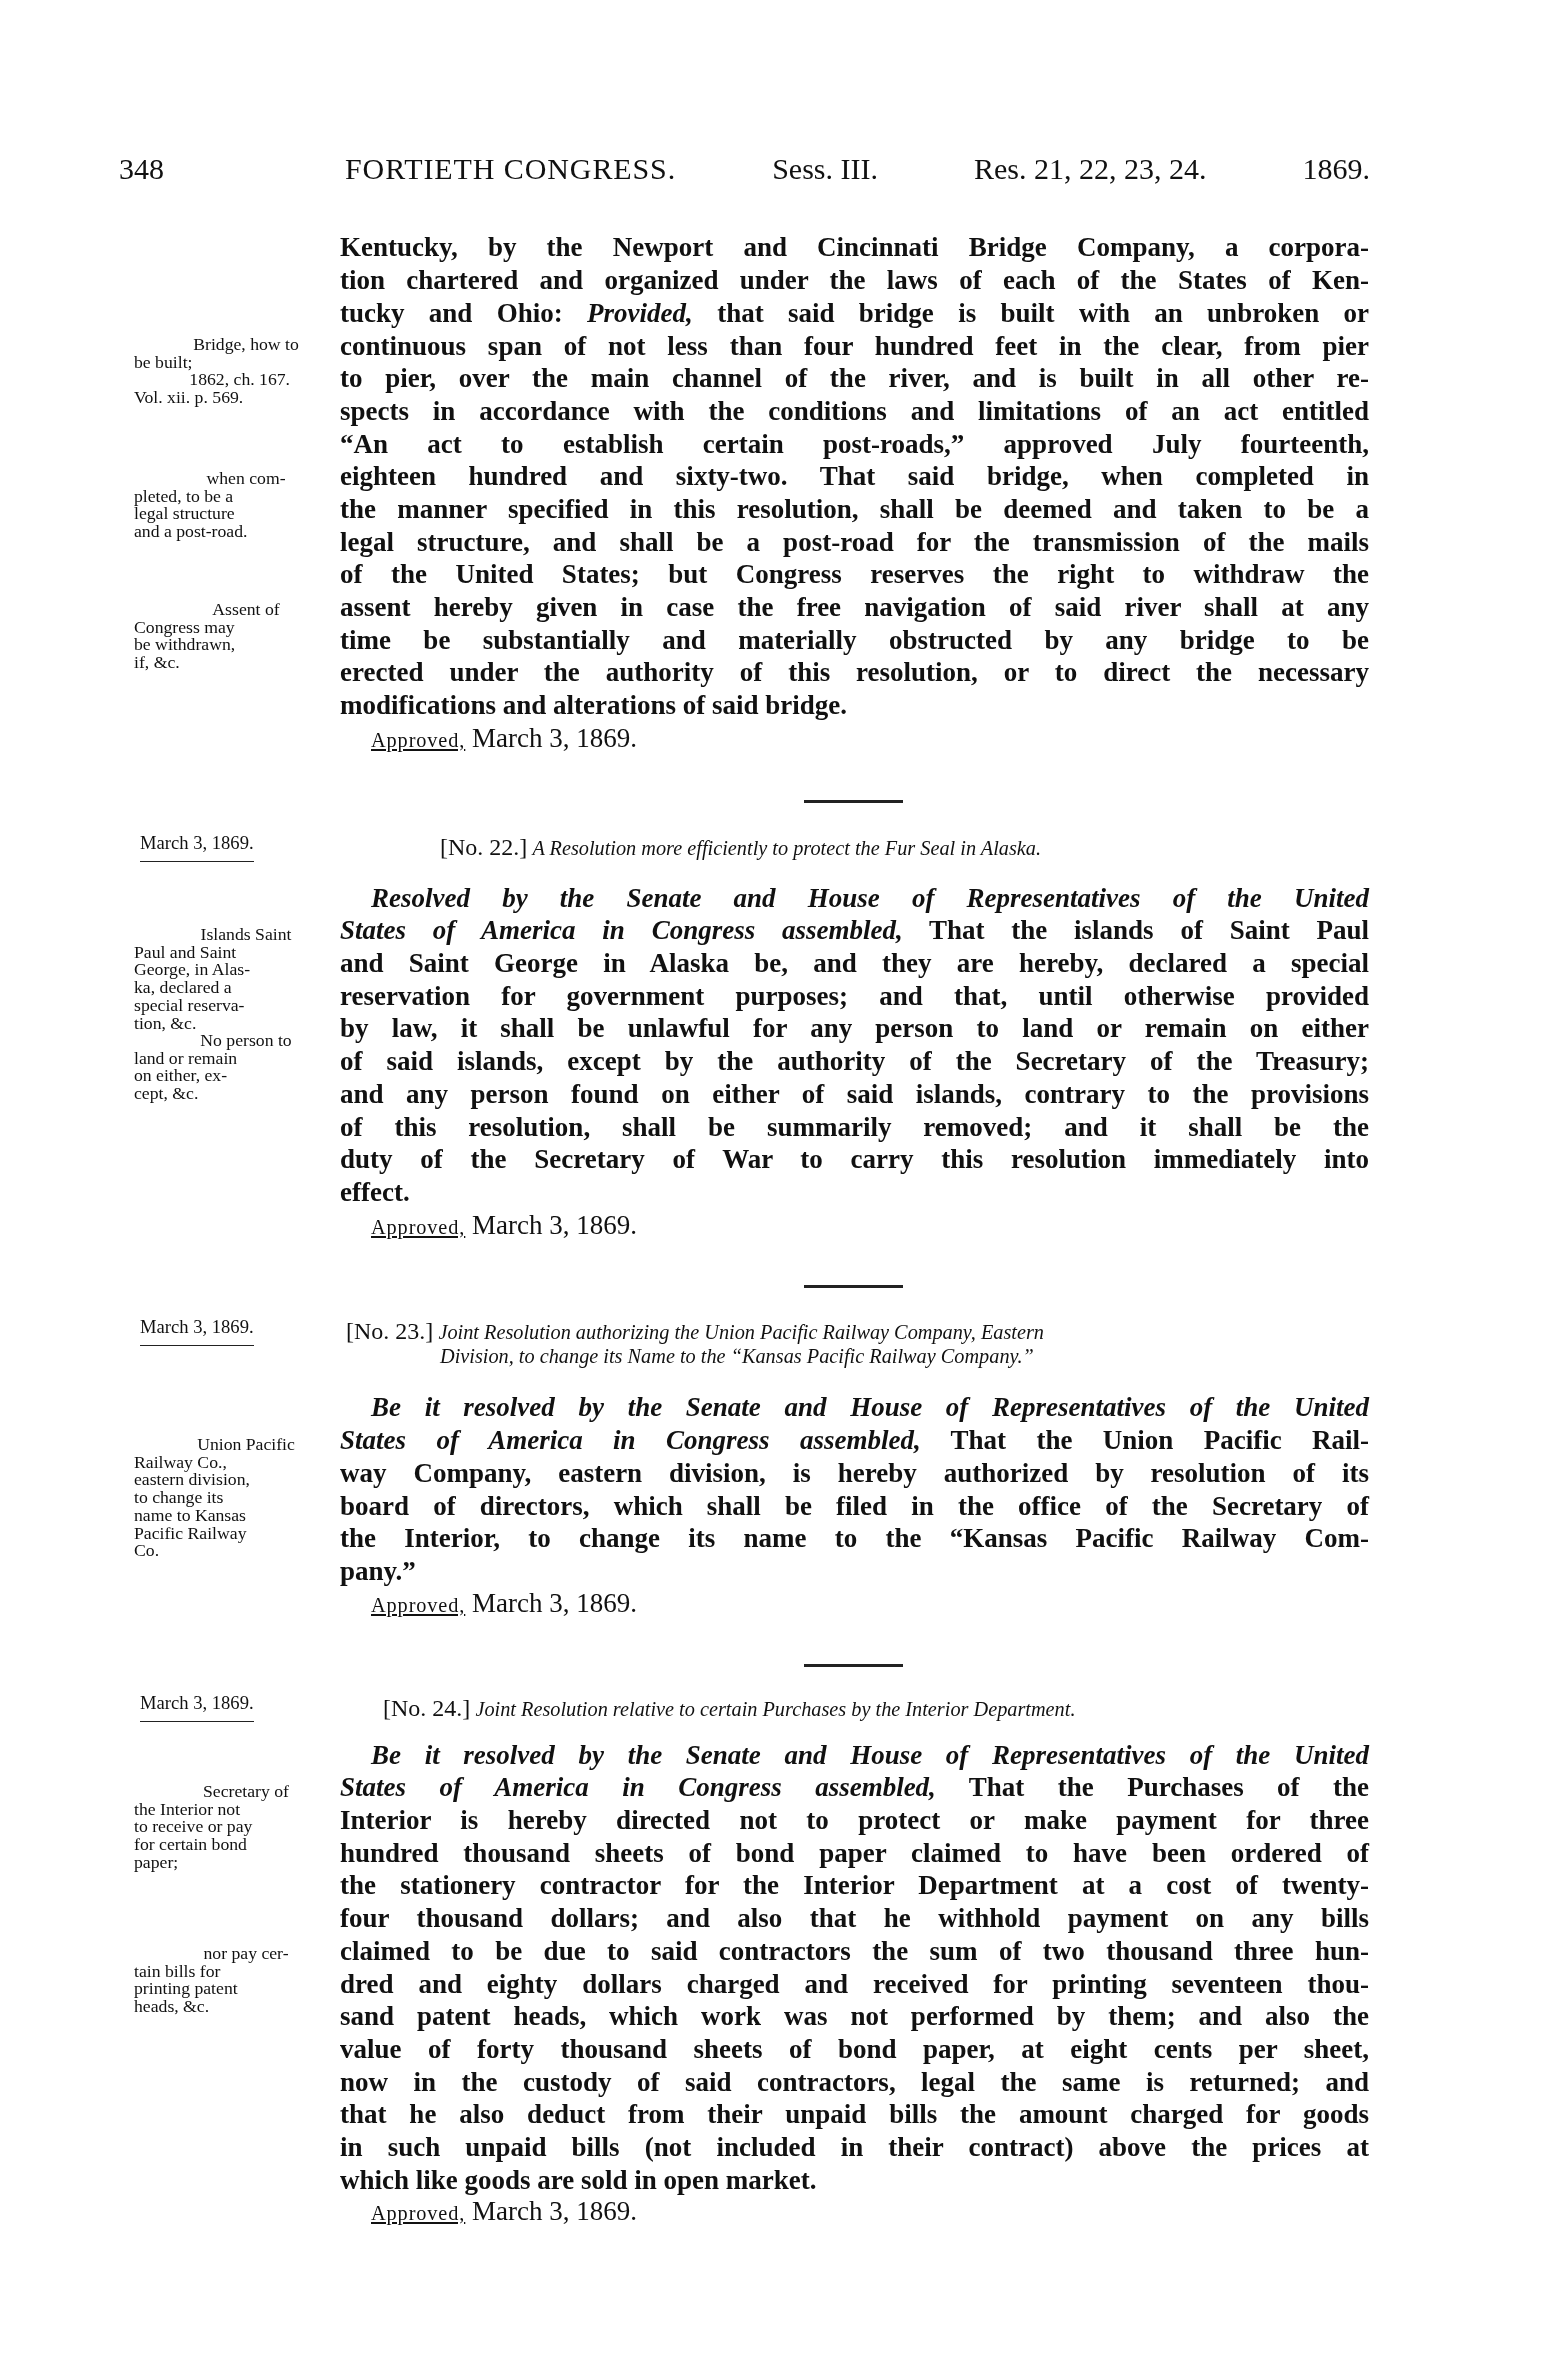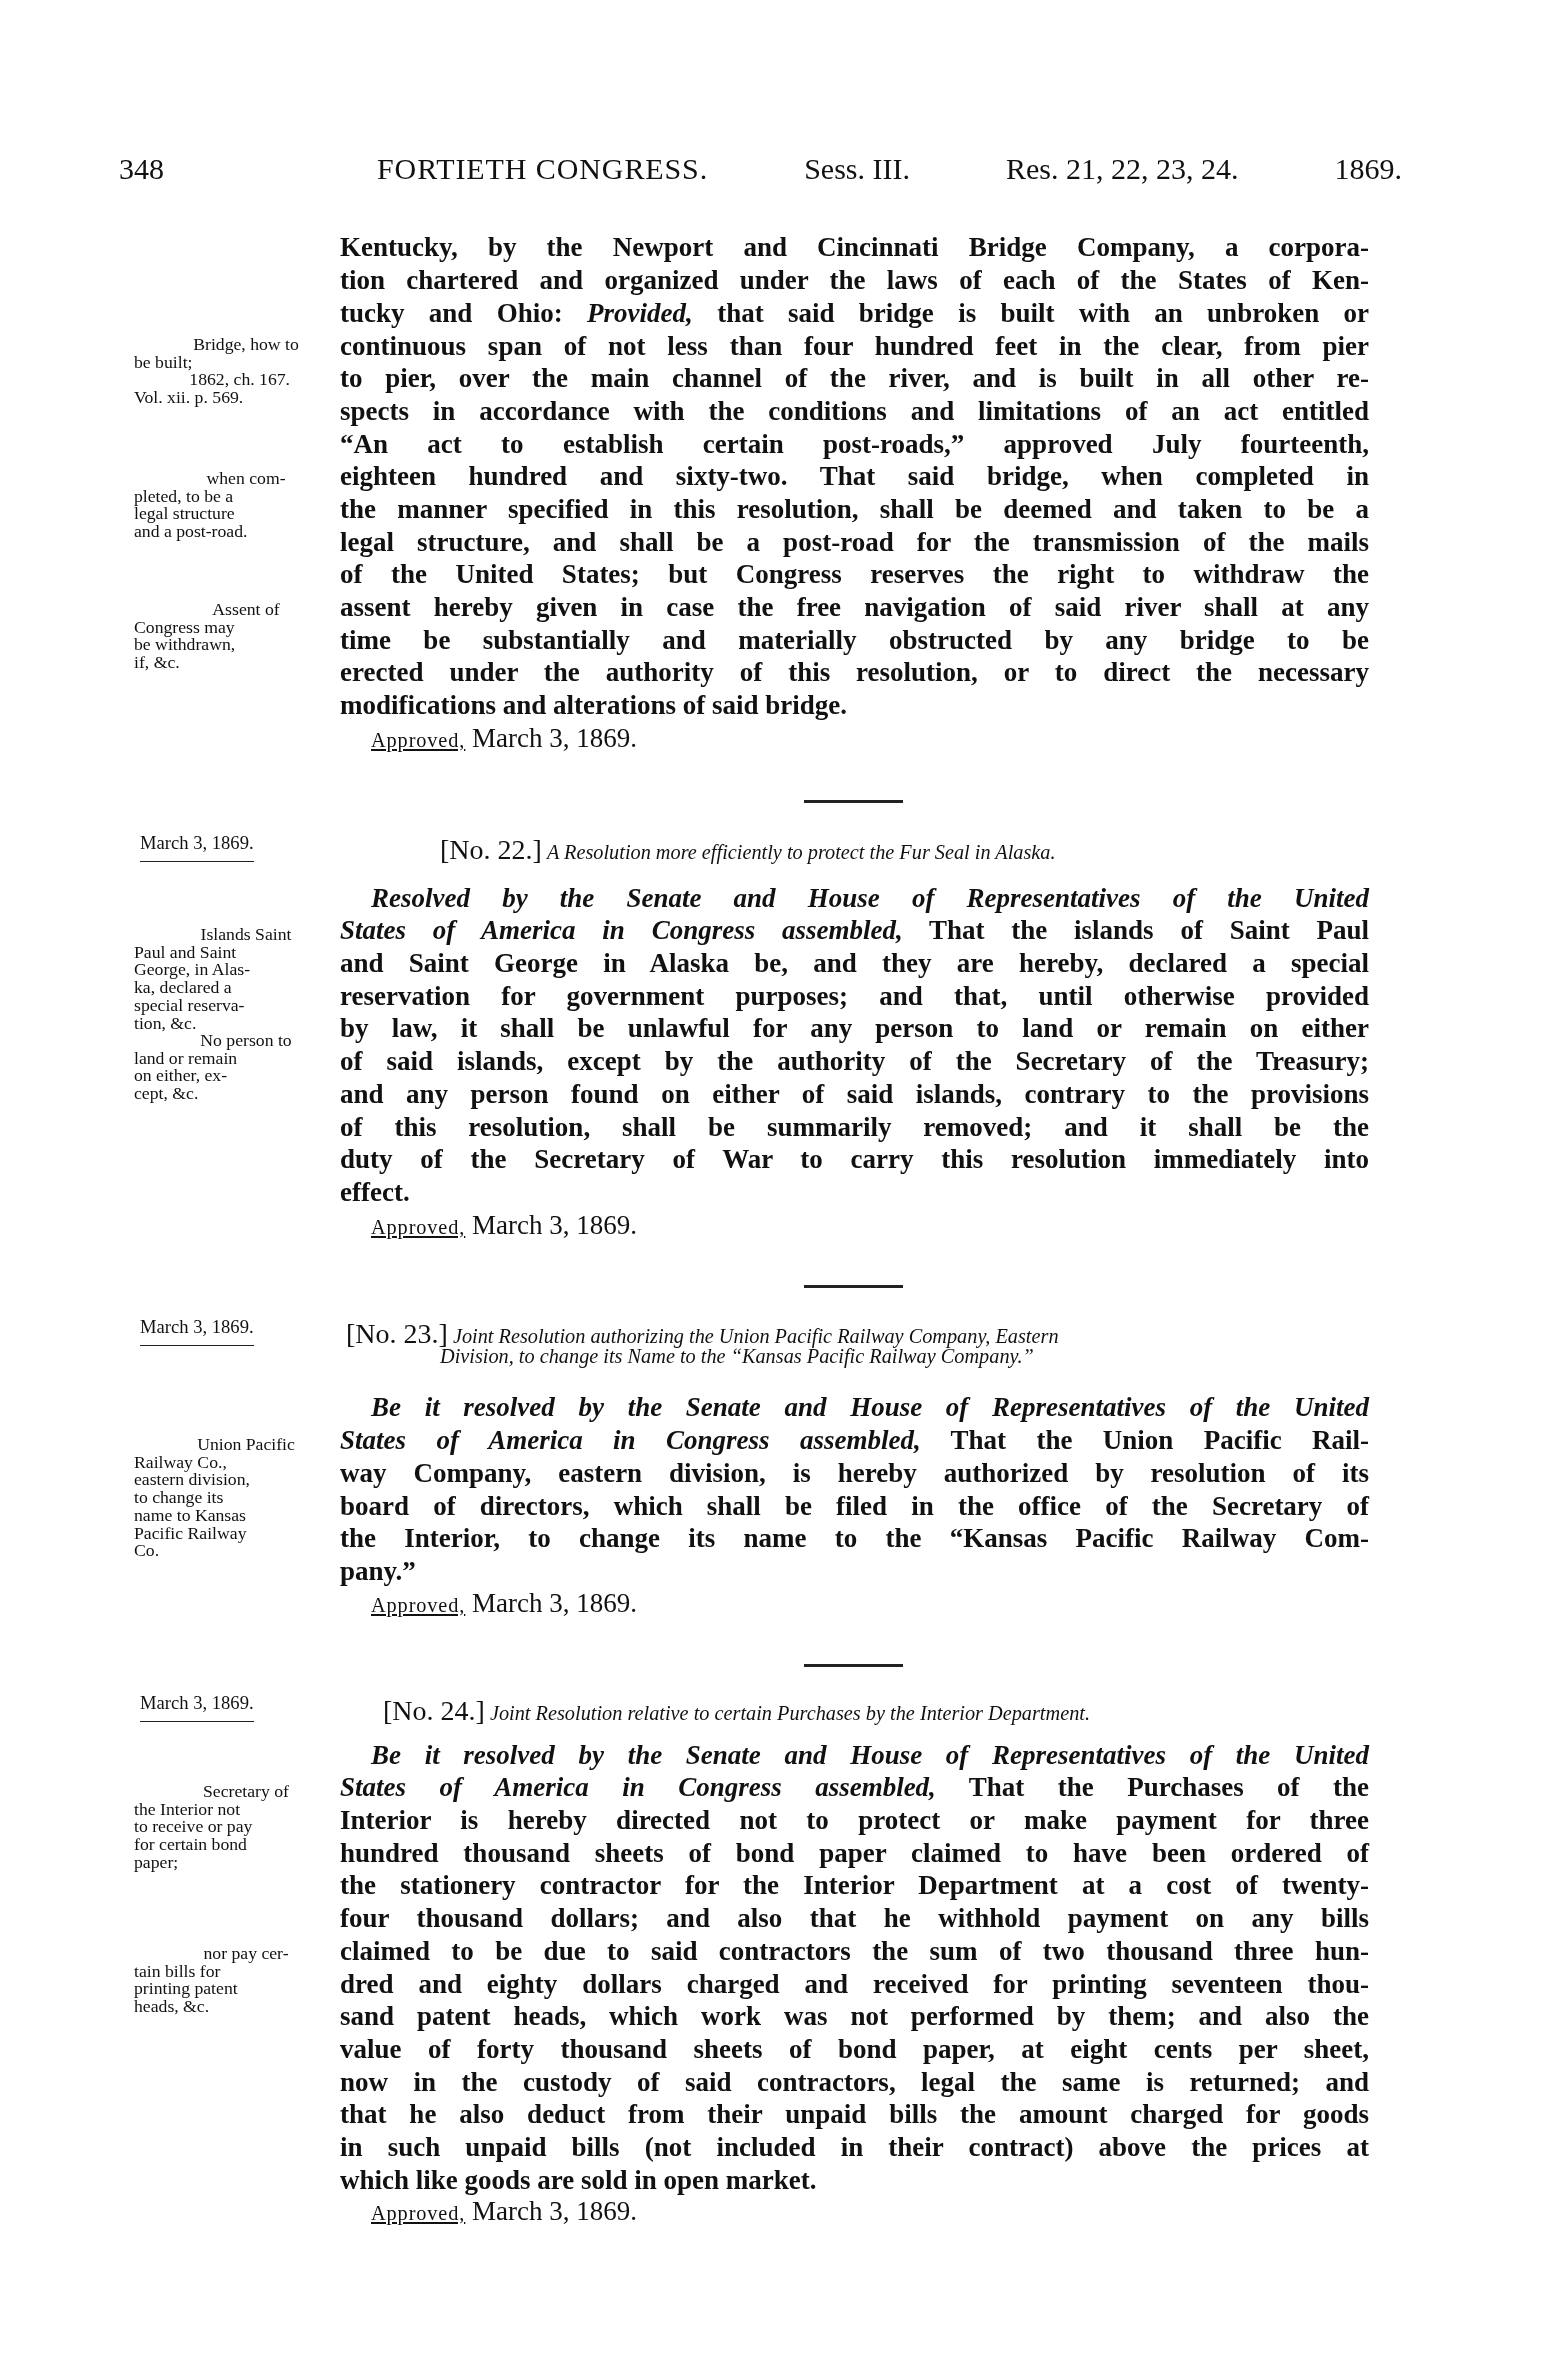--- a/index.html
+++ b/index.html
@@ -1,36 +1,36 @@
 <!DOCTYPE html>
 <html style="font-size:14px"><head>
 <meta charset="utf-8">
 <style>
   html, body { margin: 0; padding: 0; background: #ffffff; }
   body { width: 1544px; height: 2377px; position: relative; overflow: hidden;
          font-family: "Liberation Serif", "DejaVu Serif", serif; color: #111111; }
   .abs { position: absolute; white-space: nowrap; }
   .page-num { left: 119px; top: 152px; font-size: 30px; }
-  .running-head { left: 345px; top: 152px; width: 1025px; font-size: 30px; display: flex; justify-content: space-between; margin-left: 32px; }
+  .running-head { left: 345px; top: 152px; width: 1025px; font-size: 30px; display: flex; justify-content: space-between; }
   .running-head .congress { letter-spacing: 0.9px; }
   .line { position: absolute; left: 340px; width: 1029px; font-size: 27px; line-height: 33px;
           text-align: justify; text-align-last: justify; white-space: nowrap; font-weight: bold; }
   .line.last { text-align-last: left; }
   .line.indent { left: 371px; width: 998px; }
   .approved { position: absolute; left: 371px; font-size: 27px; white-space: nowrap; }
   .approved .sc { font-size: 20.3px; letter-spacing: 0.9px; text-decoration: underline; }
   .it { font-style: italic; }
   .margin { position: absolute; left: 134px; width: 199px; font-size: 17.7px; line-height: 17.7px; }
   .margin div { white-space: nowrap; }
   .margin .ind { padding-left: 25px; text-align: center; }
   .side-date { position: absolute; left: 140px; font-size: 18.6px; white-space: nowrap;
                border-bottom: 1.8px solid #222; padding-bottom: 7px; }
   .rule { position: absolute; left: 804px; width: 99px; height: 2.7px; background: #222; }
   .heading { position: absolute; font-size: 20.3px; white-space: nowrap; }
-  .heading .num { font-style: normal; font-size: 28px; }
+  .heading .num { font-style: normal; font-size: 24px; }
   .heading .title { font-style: italic; }
 </style>
 </head>
 <body>
 
 <div class="abs page-num">348</div>
 <div class="abs running-head">
   <span class="congress">FORTIETH CONGRESS.</span>
   <span>Sess. III.</span>
   <span>Res. 21, 22, 23, 24.</span>

